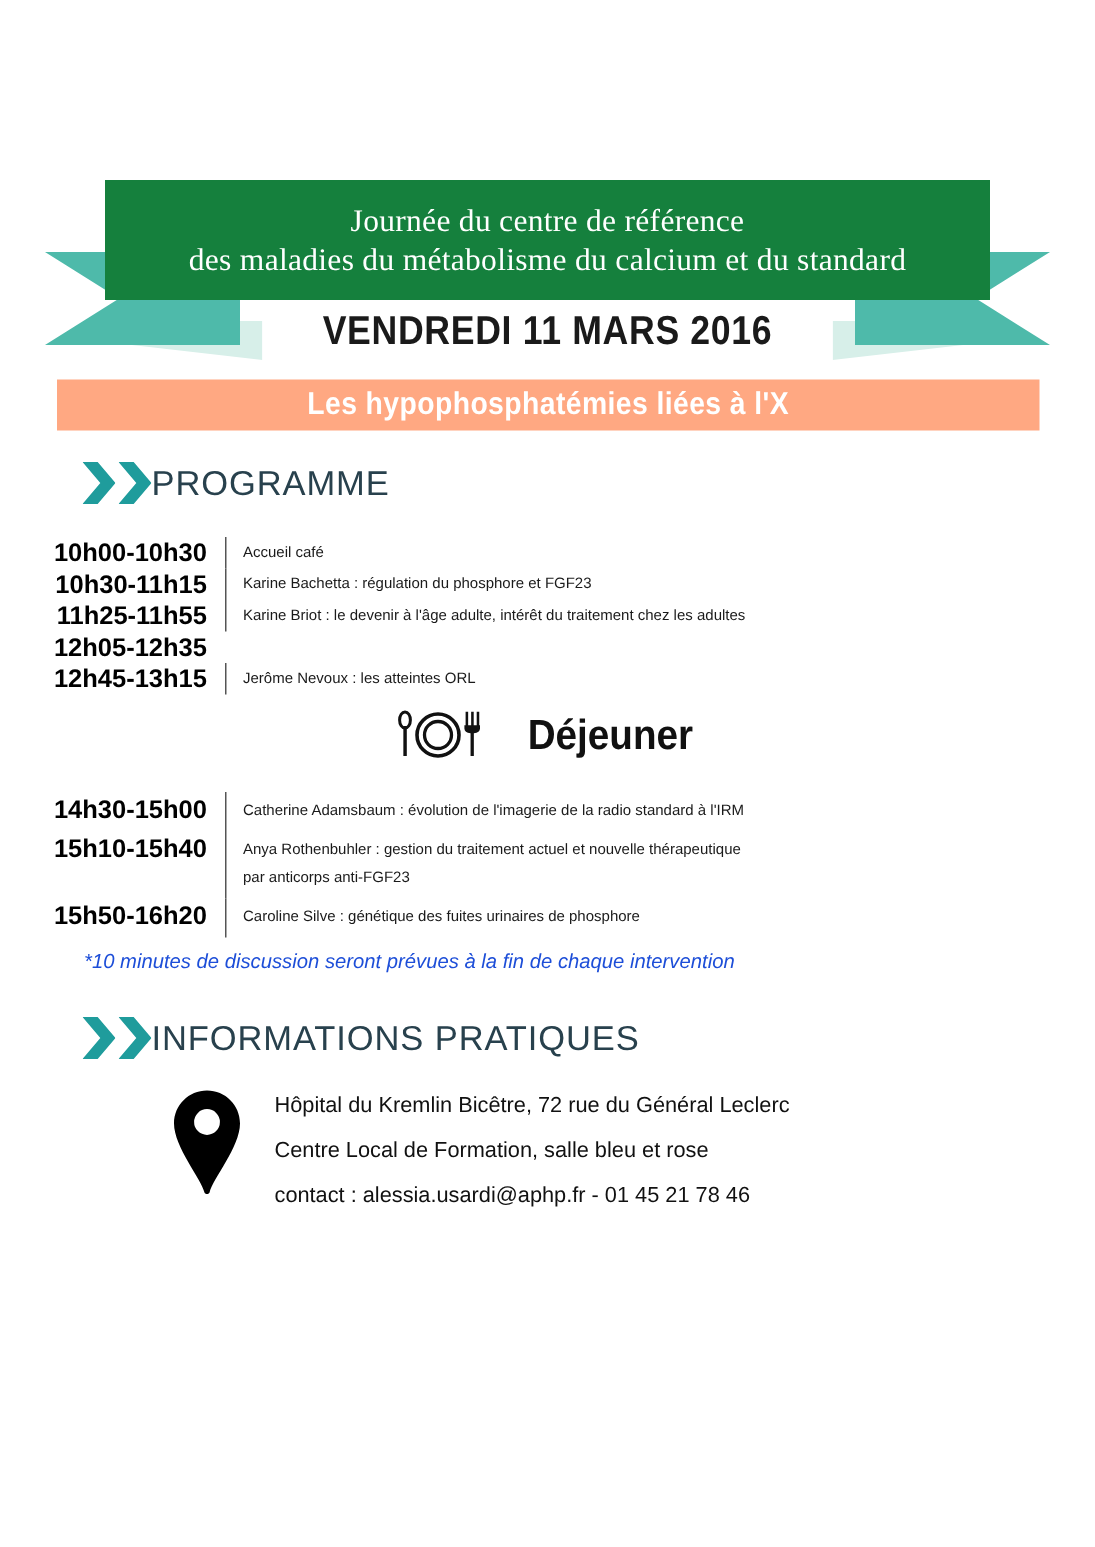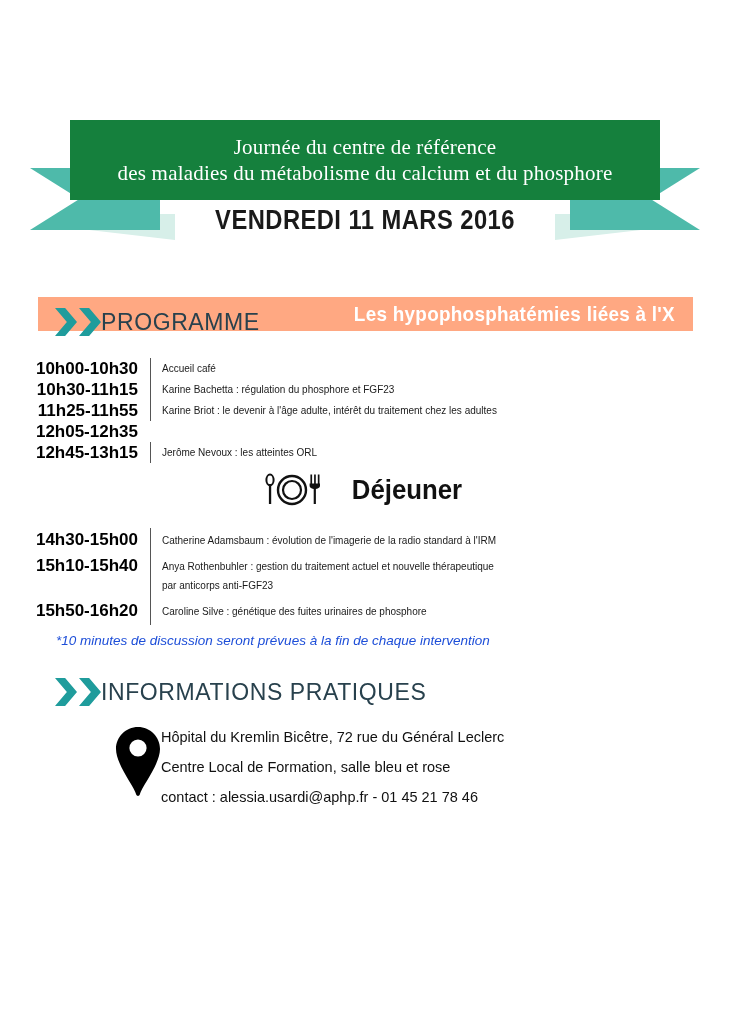--- a/index.html
+++ b/index.html
@@ -54,21 +54,21 @@
     font-size:27px;
     letter-spacing:.5px;
     transform:scaleX(.88);
     color:#1a1a1a;
   }
 
   
   .subtitle-bar{
     position:absolute;left:38px;top:253px;width:655px;height:34px;
     background:#ffa882;
-    display:flex;align-items:center;justify-content:flex-end;margin-top:44px;
+    display:flex;align-items:center;justify-content:center;
   }
   .subtitle-text{
     color:#ffffff;
     font-family:"Liberation Sans Narrow","Liberation Sans", sans-serif;
     font-weight:bold;
     font-size:21px;
     transform:scaleX(.9);
     letter-spacing:.3px;
   }
 
@@ -131,21 +131,21 @@
   }
   .lunch-icon{width:56px;height:34px;display:block;}
 
   
   .footnote{
     position:absolute;left:56px;top:633px;
     font-style:italic;font-size:13.5px;color:#1d4ed8;
   }
 
   
-  .infos-block{position:absolute;left:115px;top:718px;display:flex;align-items:flex-start;}
+  .infos-block{position:absolute;left:115px;top:718px;display:flex;gap:22px;align-items:flex-start;}
   .pin-icon{width:46px;height:72px;flex:0 0 46px;margin-top:8px;}
   .infos-lines{display:flex;flex-direction:column;gap:0;padding-top:4px;}
   .infos-line{font-size:14.5px;color:#111;line-height:30px;white-space:nowrap;}
 </style>
 </head>
 <body>
 
 <div class="page">
 
   <div class="banner-wrap">
@@ -153,21 +153,21 @@
       <div class="ribbon-shadow left"></div>
       <div class="ribbon-flag"></div>
     </div>
     <div class="ribbon-tail right">
       <div class="ribbon-shadow right"></div>
       <div class="ribbon-flag"></div>
     </div>
     <div class="banner-box">
       <div class="banner-title">
         <span>Journée du centre de référence</span>
-        <span class="l2">des maladies du métabolisme du calcium et du phosphore</span>
+        <span class="l2">des maladies du métabolisme du calcium et du standard</span>
       </div>
     </div>
   </div>
 
   <div class="date-line">VENDREDI 11 MARS 2016</div>
 
   <div class="subtitle-bar">
     <span class="subtitle-text">Les hypophosphatémies liées à l'X</span>
   </div>
 

